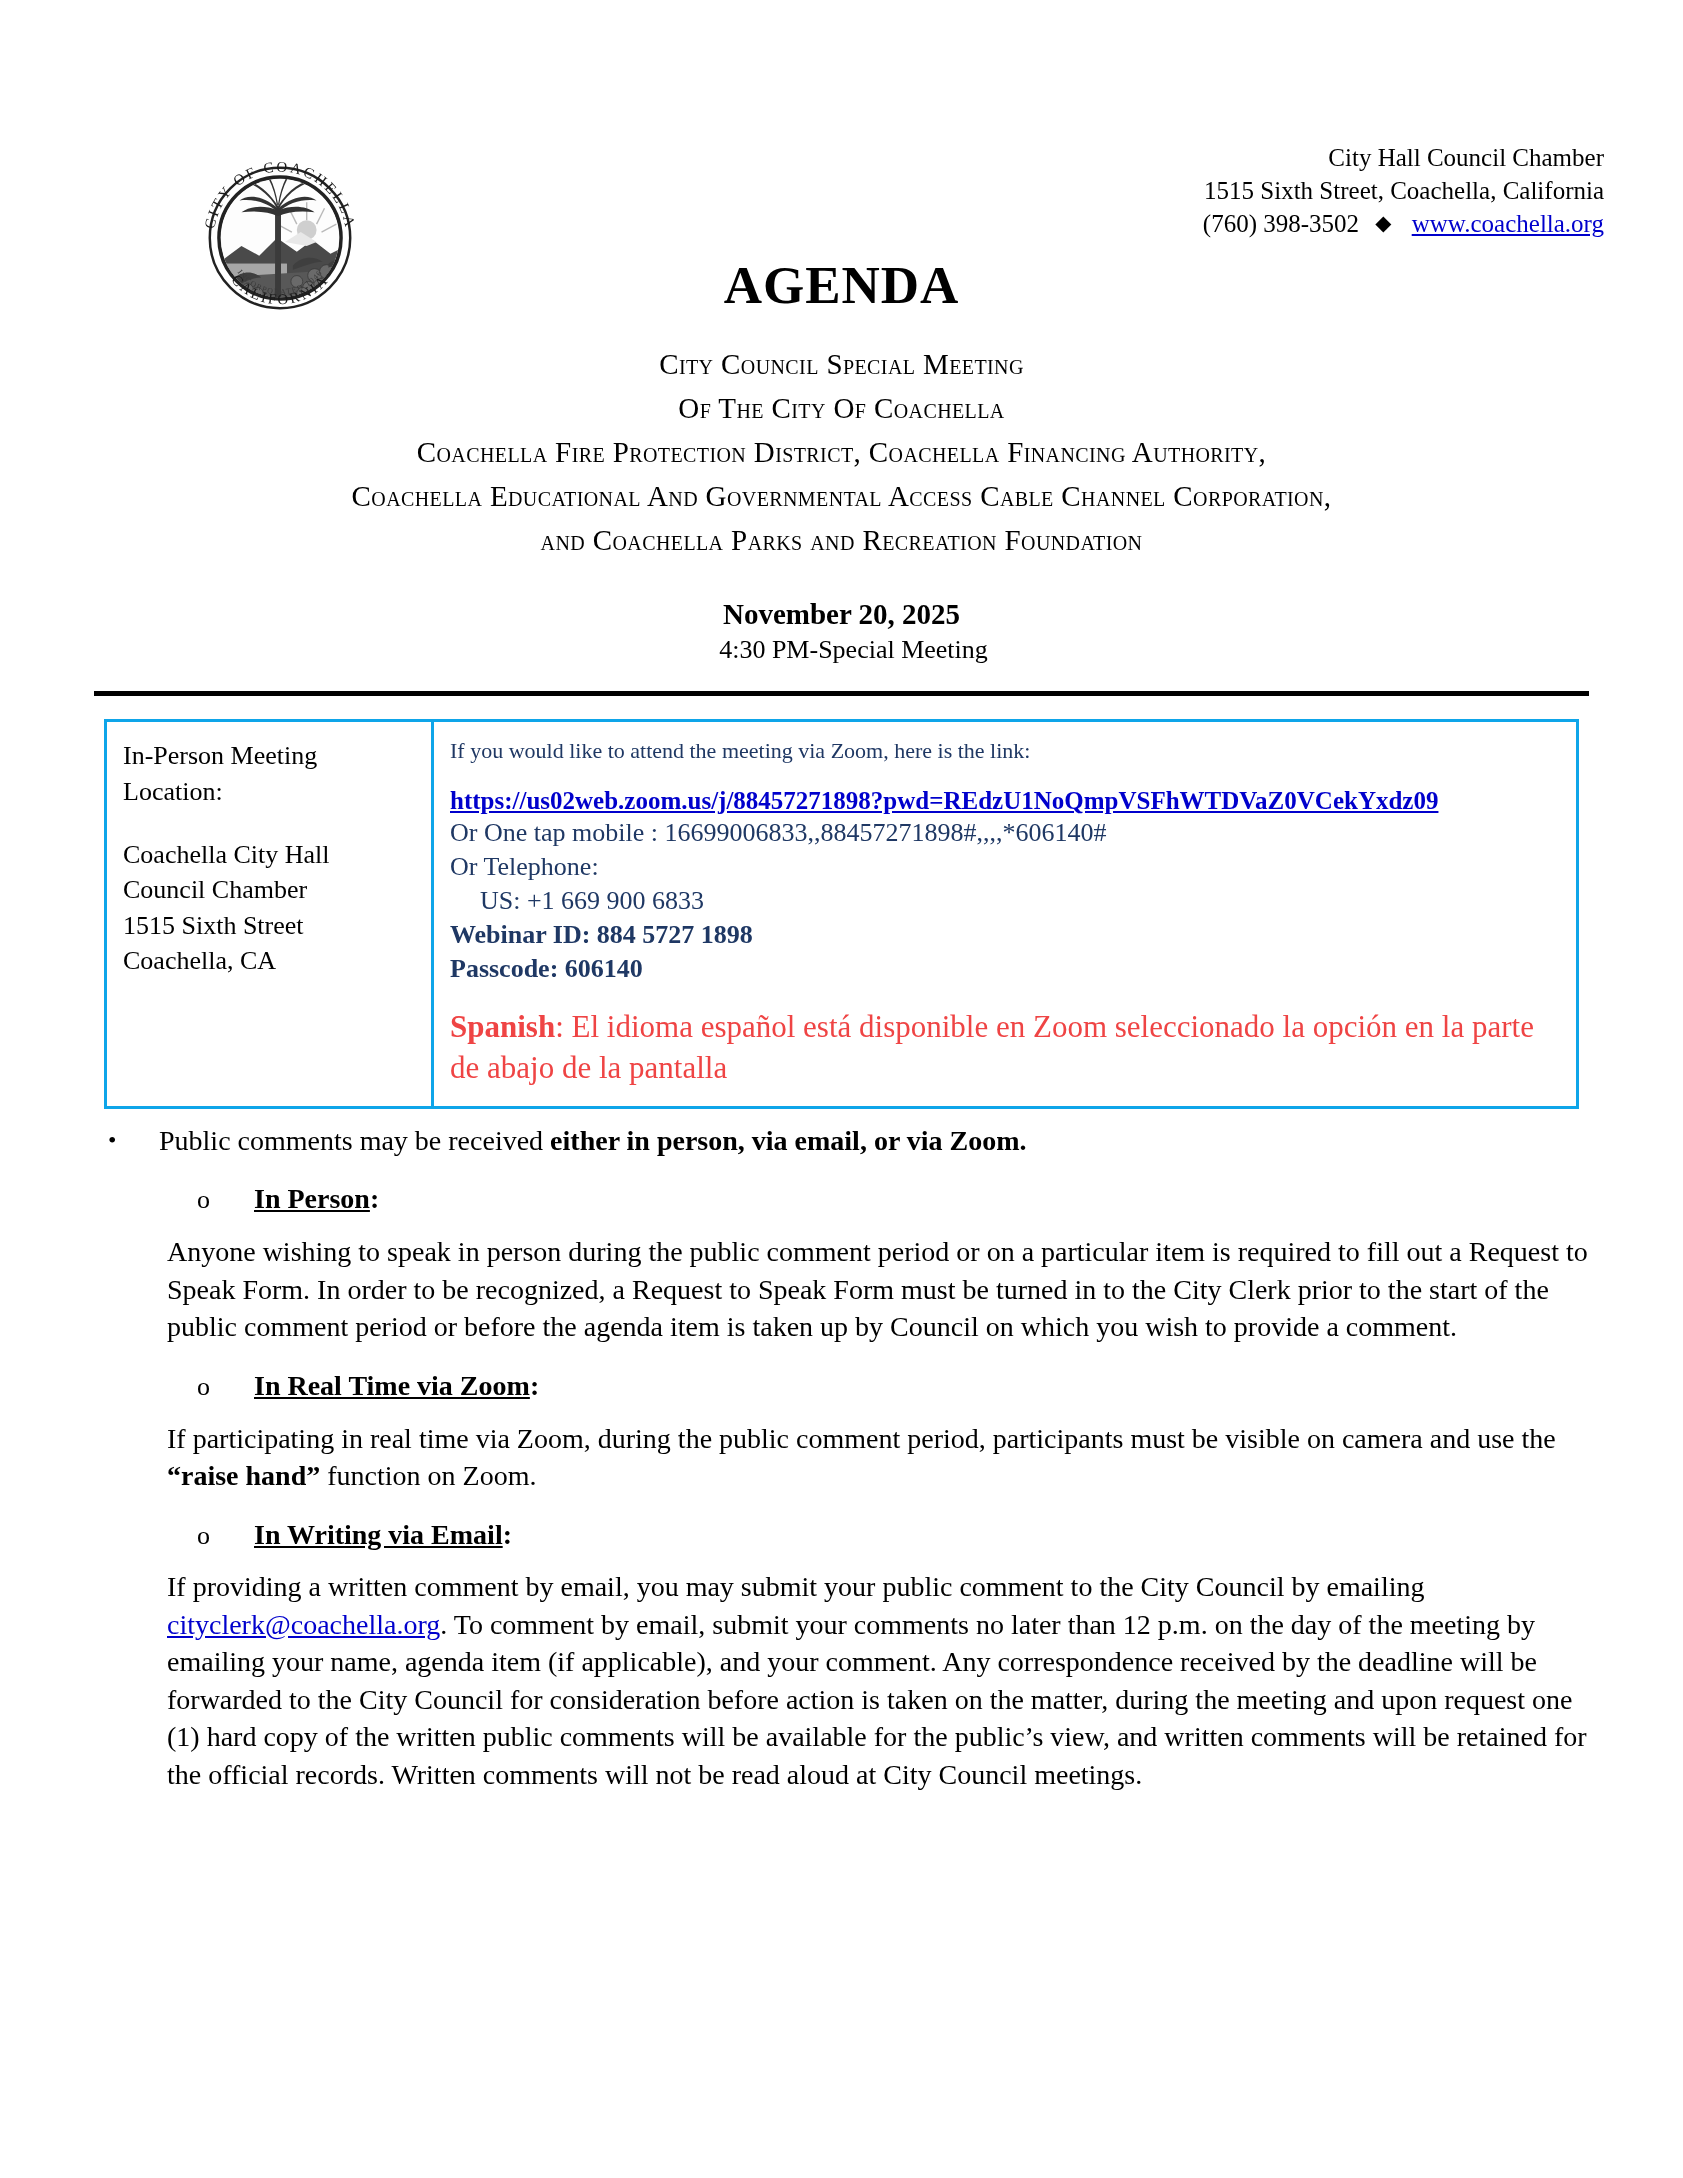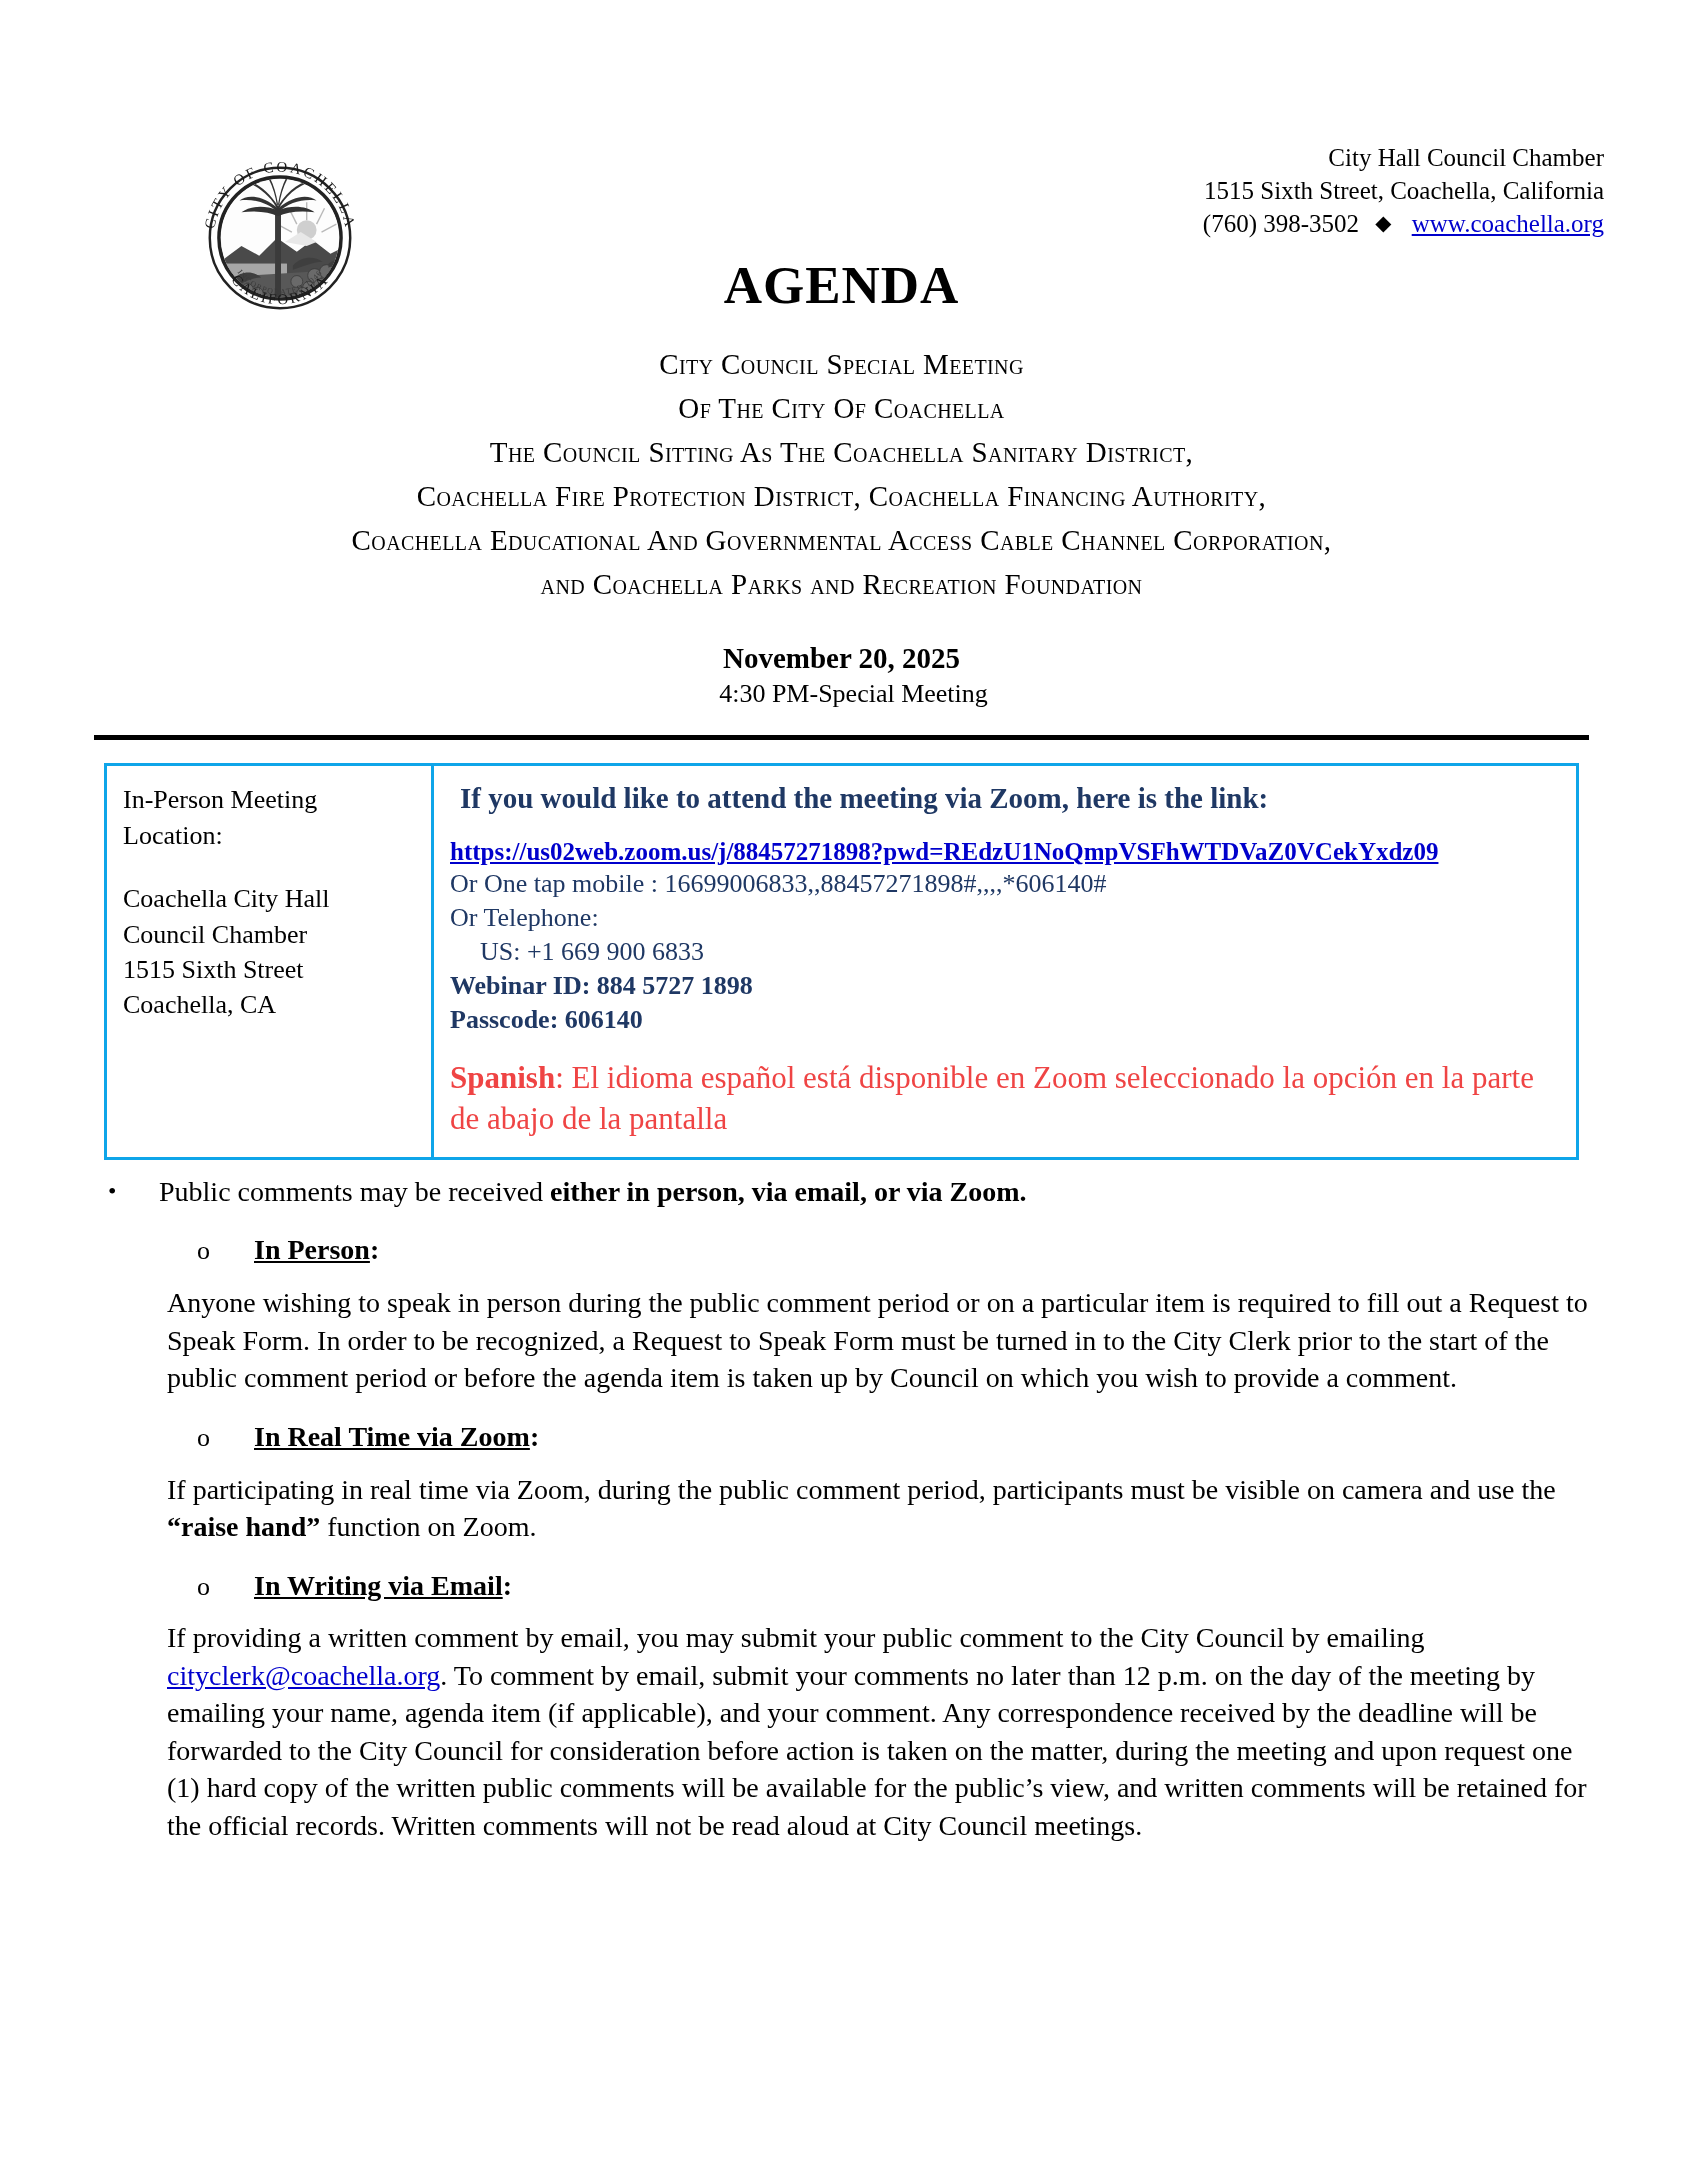--- a/index.html
+++ b/index.html
@@ -115,24 +115,23 @@
     line-height: 1.36;
   }
   .cell-left .loc-addr {
     font-size: 26px;
     line-height: 1.36;
     margin-top: 28px;
   }
 
   .cell-right { color: #1f3864; }
   .zoom-head {
-    font-size: 29px;
-    font-weight: bold;
+    font-size: 22px;
+    font-weight: normal;
     margin-bottom: 22px;
-    margin-left: 10px;
   }
   .zoom-url {
     font-size: 25px;
     font-weight: bold;
     color: #0000cc;
     text-decoration: underline;
     word-break: break-all;
     display: block;
     line-height: 1.2;
   }
@@ -292,21 +291,20 @@
         <a class="link-blue" href="#">www.coachella.org</a>
       </div>
     </div>
 
     <div class="agenda-title">AGENDA</div>
   </div>
 
   <div class="org-lines">
     <div>City Council Special Meeting</div>
     <div>Of The City Of Coachella</div>
-    <div>The Council Sitting As The Coachella Sanitary District,</div>
     <div>Coachella Fire Protection District, Coachella Financing Authority,</div>
     <div>Coachella Educational And Governmental Access Cable Channel Corporation,</div>
     <div>and Coachella Parks and Recreation Foundation</div>
   </div>
 
   <div class="date-block">
     <div class="d1">November 20, 2025</div>
     <div class="d2">4:30 PM-Special Meeting</div>
   </div>
 

